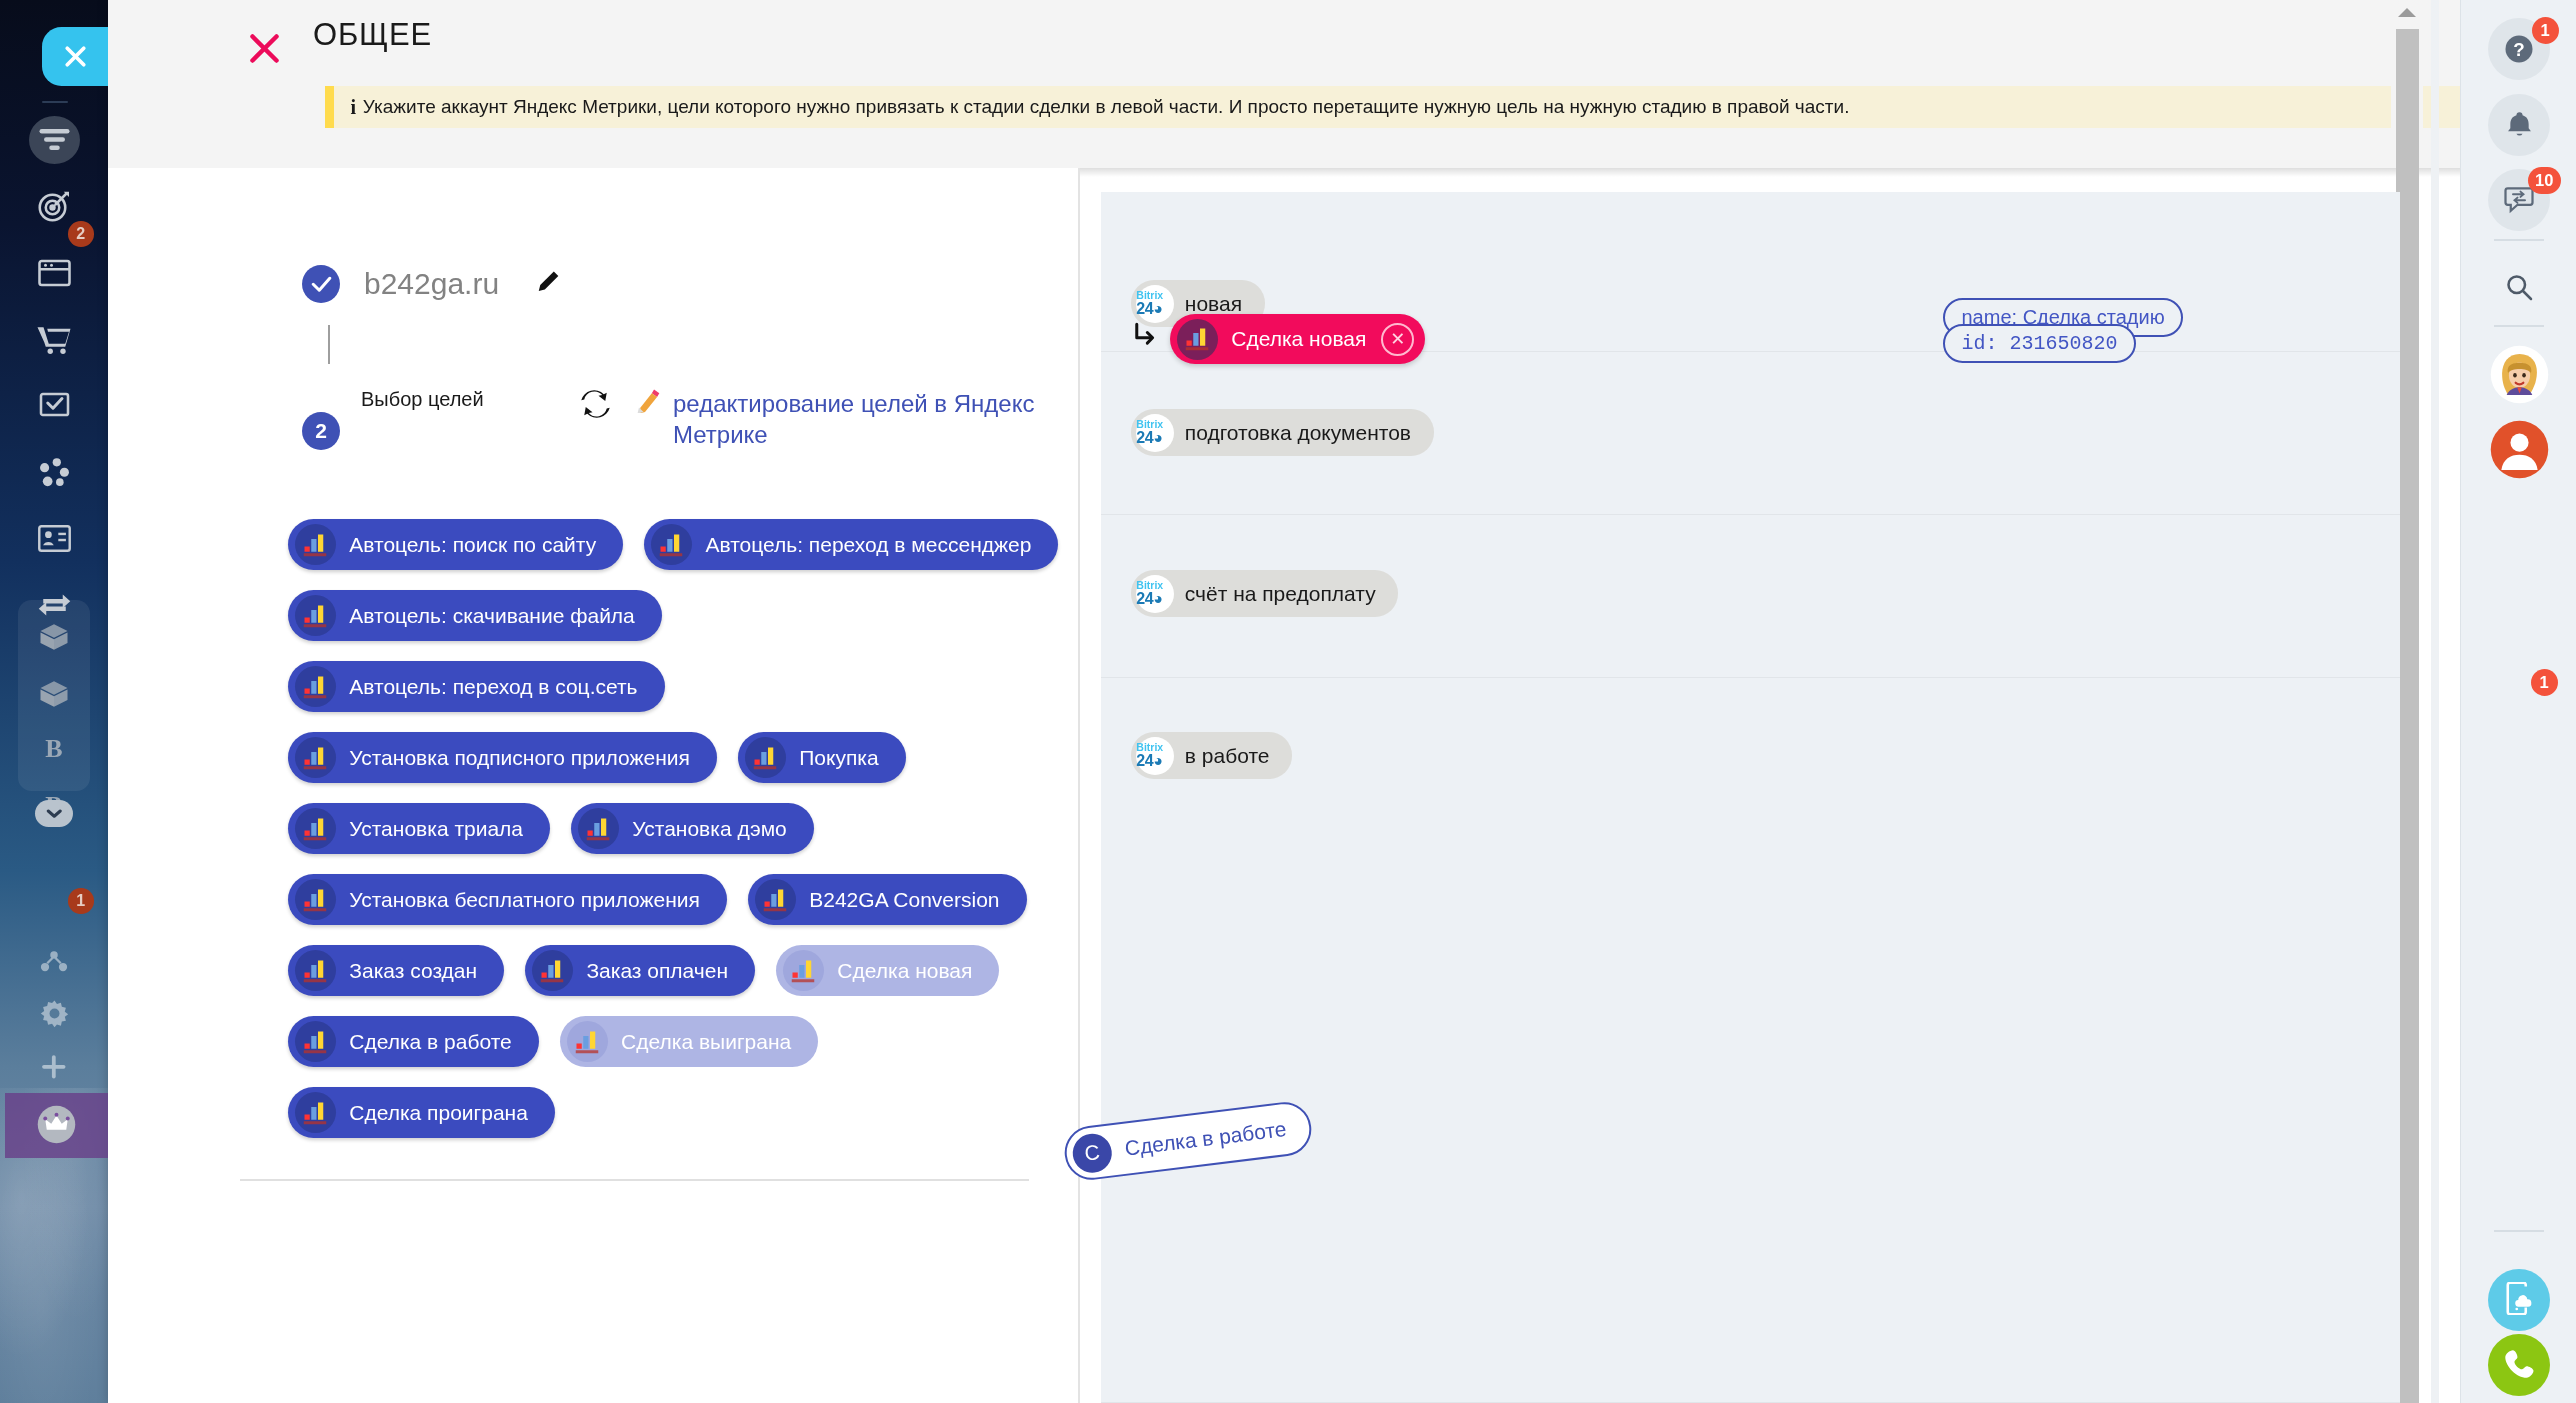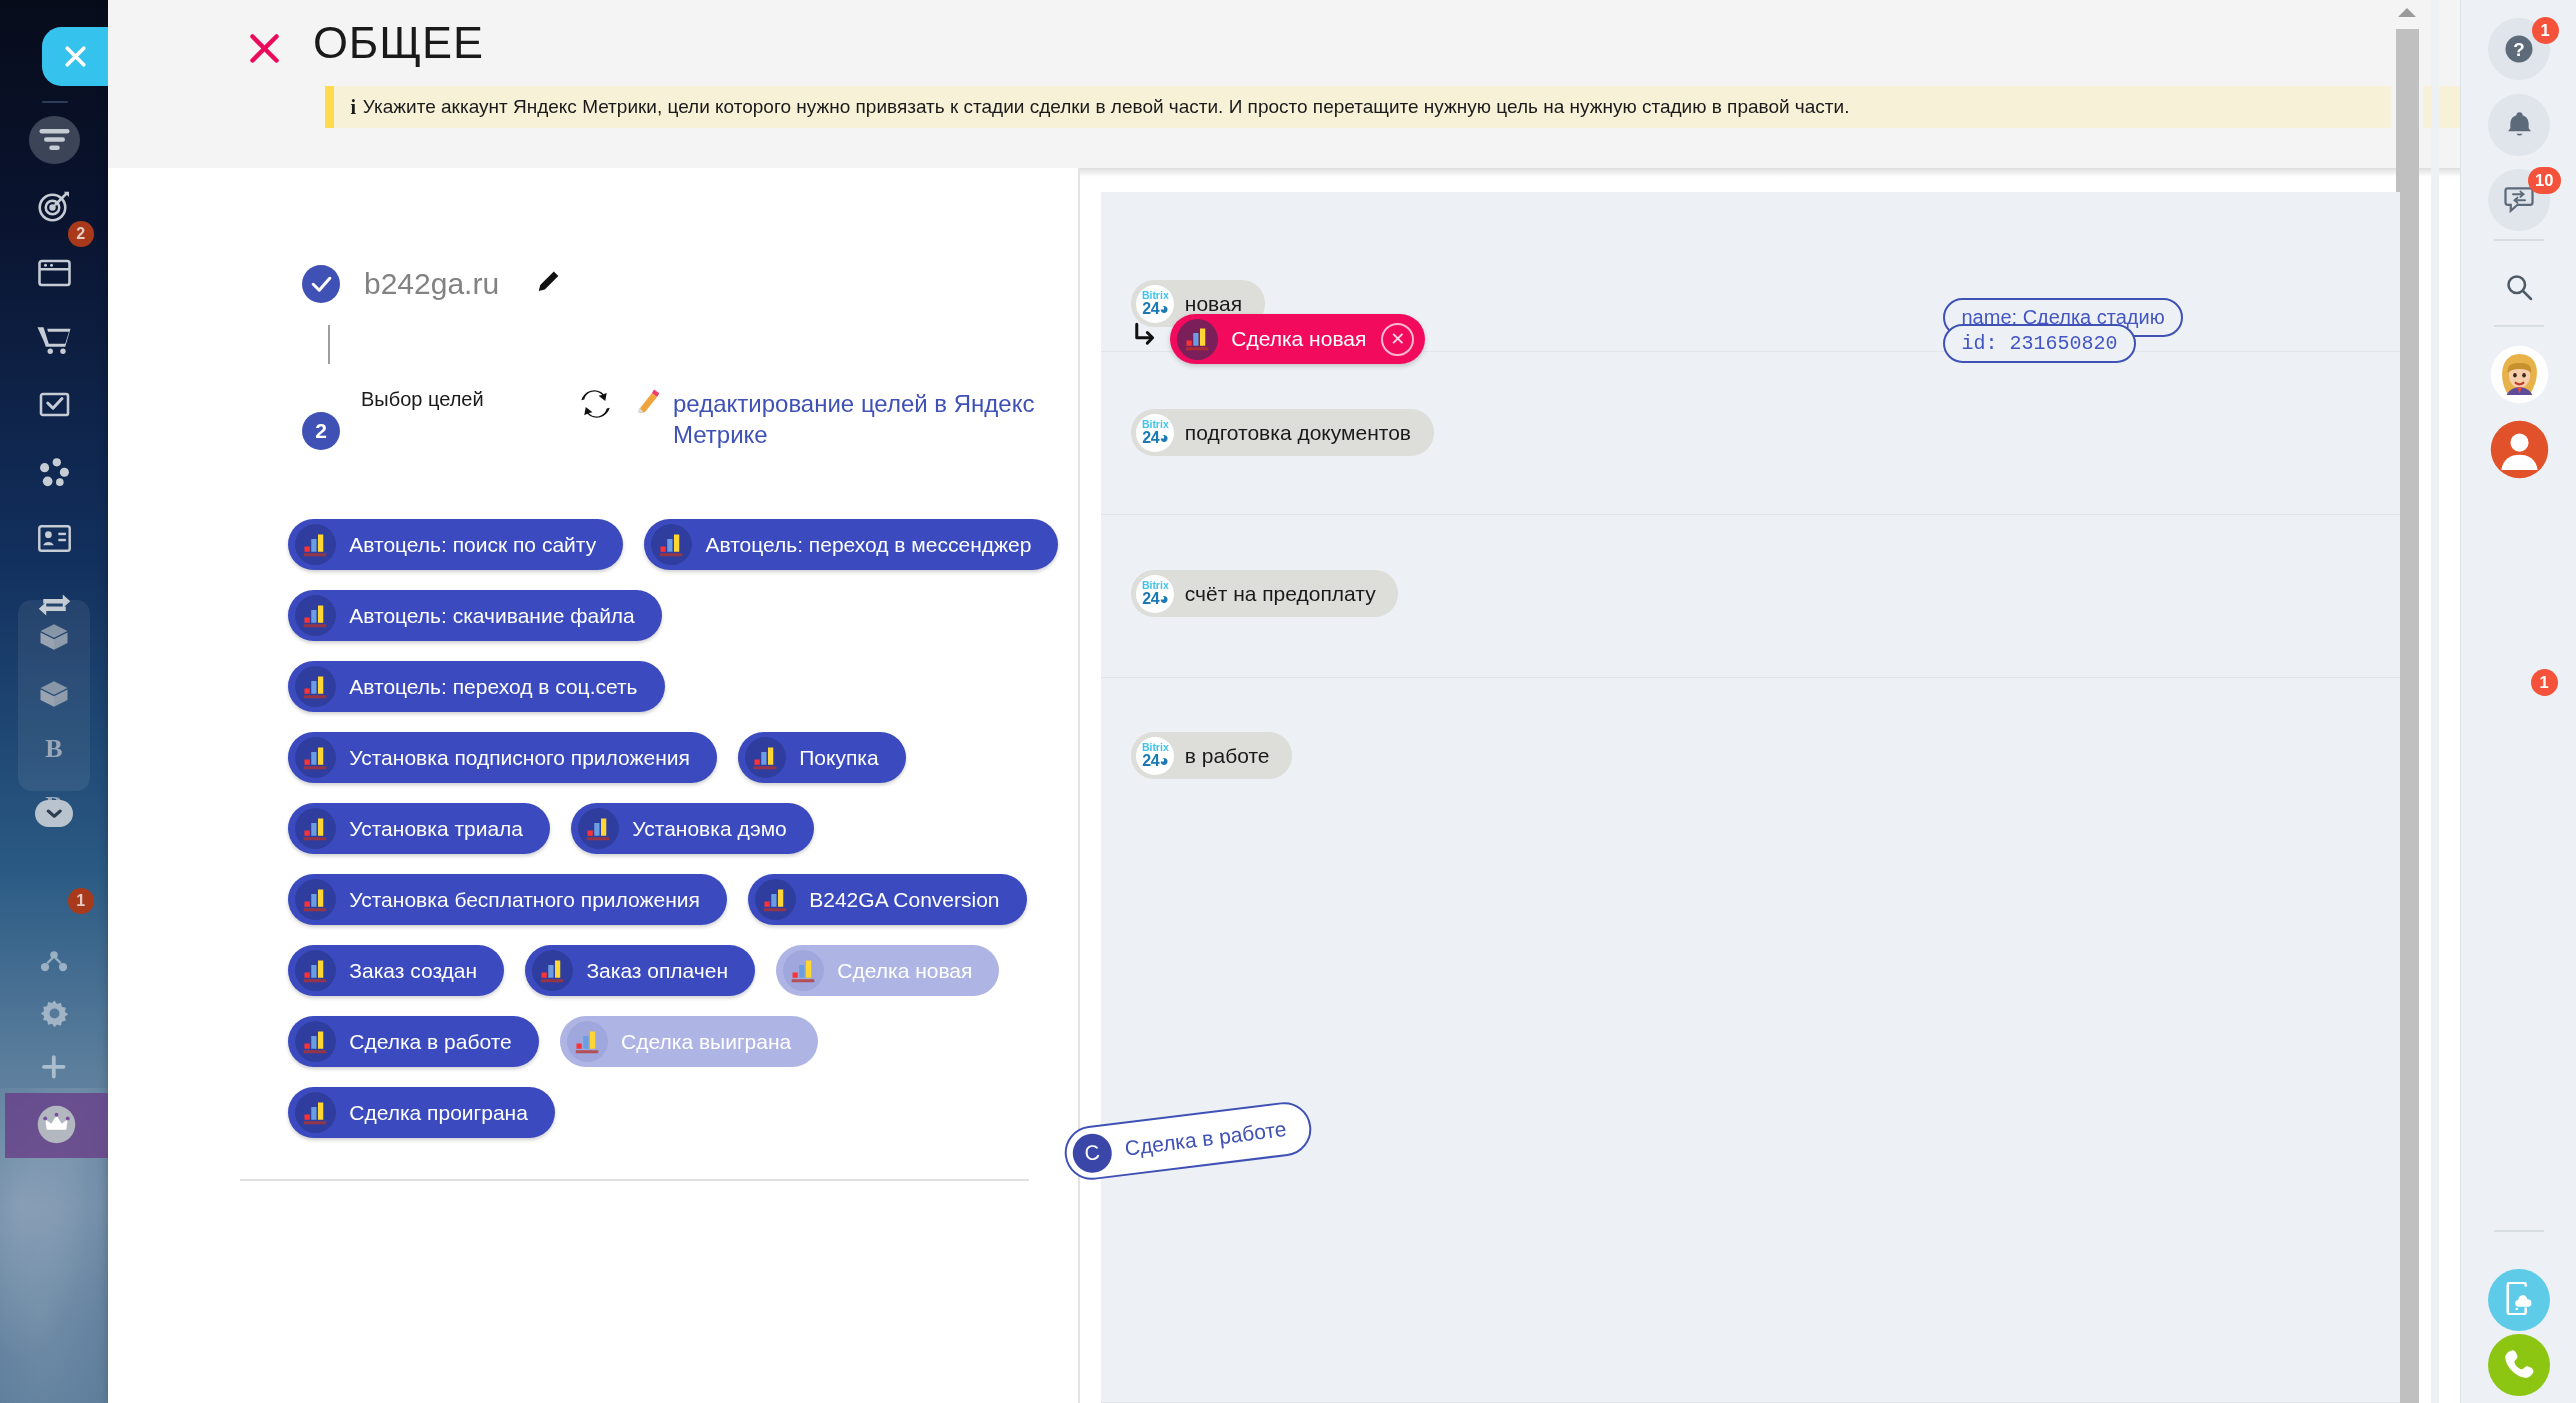--- a/index.html
+++ b/index.html
@@ -78,21 +78,21 @@
     position:absolute; left:0; top:0; width:2352px; height:168px;
     background:#f4f4f4;
   }
   #modal-header::after{
     content:""; position:absolute; left:0; bottom:-9px; width:2352px; height:9px;
     background:linear-gradient(180deg, rgba(0,0,0,.13), rgba(0,0,0,0));
   }
   #close-x { position:absolute; left:137px; top:29px; width:39px; height:39px; cursor:pointer; }
   #page-title {
     position:absolute; left:205px; top:16.5px;
-    font-size:45px; color:#1a1a1a; letter-spacing:0.8px; font-weight:400;
+    font-size:31px; color:#1a1a1a; letter-spacing:0.8px; font-weight:400;
     white-space:nowrap;
   }
   #info-banner {
     position:absolute; left:217px; top:86px; width:2135px; height:42px;
     background:#f7f1d8; border-left:9px solid #ffdb4d;
     display:flex; align-items:center; padding-left:16.5px;
   }
   #info-banner .bi { font-family:"Liberation Serif", serif; font-weight:bold;
     font-size:20px; color:#1a1a1a; margin-right:6.8px; }
   #info-banner .btxt { font-size:19px; color:#1a1a1a; white-space:nowrap; }
@@ -173,21 +173,21 @@
     position:absolute; left:993px; top:192px; width:1299px; height:1211px;
     background:#edf1f5; overflow:hidden;
   }
   .stage-row { position:relative; width:1299px; border-bottom:1.5px solid #e1e5e9; }
   .b24chip {
     position:absolute; display:inline-flex; align-items:center; height:47px;
     background:#ddddda; border-radius:23px; padding:0 22.6px 0 5.3px;
   }
   .b24chip .b24 {
     width:38px; height:38px; border-radius:50%; background:#fff;
-    display:flex; flex-direction:column; align-items:center; justify-content:center;
+    display:flex; flex-direction:column; align-items:flex-start; justify-content:center;
     margin-right:10.5px; flex:0 0 38px;
   }
   .b24chip .b24 .t1 { font-size:10.5px; font-weight:bold; color:#40c3f0; line-height:1; }
   .b24chip .b24 .t2 { font-size:16px; font-weight:bold; color:#1b7ab5; line-height:1; letter-spacing:-0.4px; }
   .b24chip .lbl { font-size:21px; color:#1a1a1a; white-space:nowrap; }
 
   .assigned-arrow { position:absolute; font-size:30px; color:#111; }
   .assigned-chip {
     position:absolute; display:inline-flex; align-items:center; height:50px;
     background:#f20b5c; border-radius:25px; padding:0 10.5px 0 6.8px;

